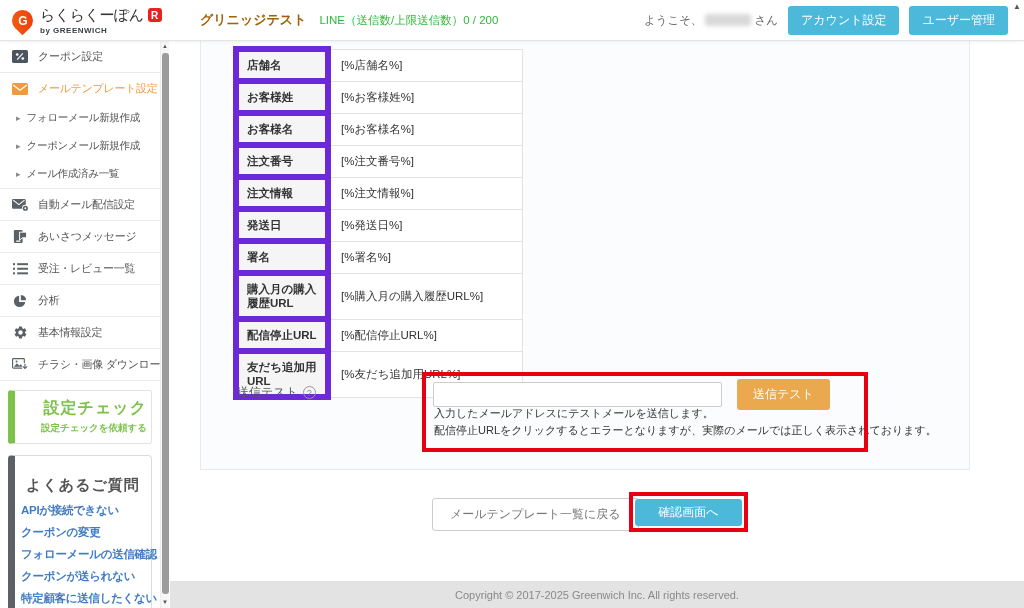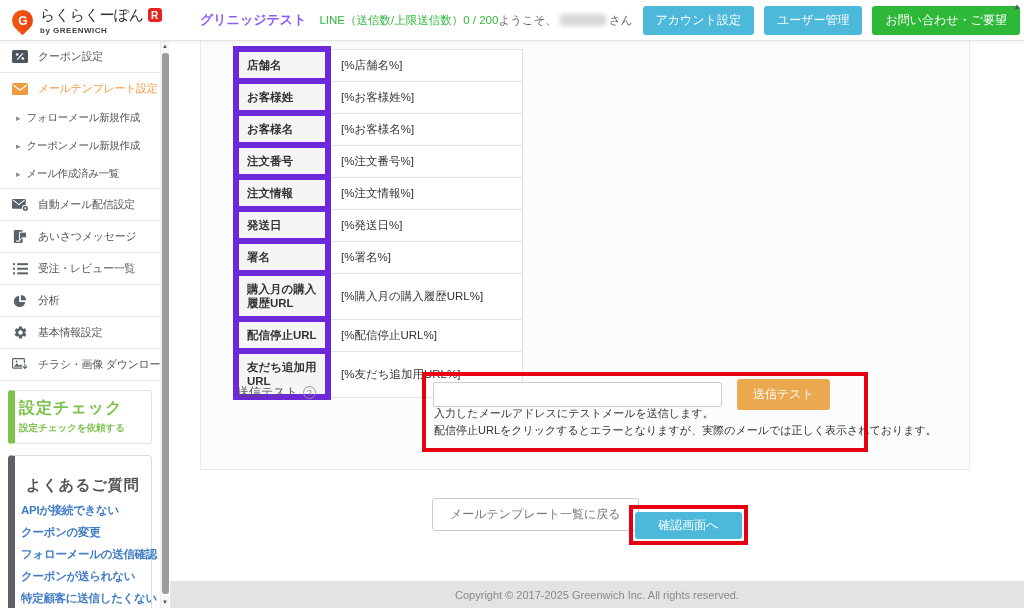--- a/index.html
+++ b/index.html
@@ -13,21 +13,21 @@
     display:flex; align-items:center; z-index:30; }
   .logo { display:flex; align-items:center; gap:7px; padding-left:12px; width:186px; flex:none; cursor:pointer; }
   .pin { width:21px; height:21px; background:linear-gradient(135deg,#f2600f,#ee3b12);
     border-radius:50% 50% 50% 0; transform:rotate(-45deg); display:flex; align-items:center; justify-content:center; flex:none; }
   .pin span { transform:rotate(45deg); color:#fff; font-weight:bold; font-size:12px; }
   .brand-row { display:flex; align-items:center; gap:4px; }
   .brand-name { font-size:15px; font-weight:normal; color:#333; letter-spacing:-0.5px; }
   .brand-badge { background:#e6231f; color:#fff; font-size:10px; font-weight:bold;
     width:14px; height:14px; border-radius:3px; display:flex; align-items:center; justify-content:center; }
   .brand-by { font-size:8px; font-weight:bold; color:#3a3f44; letter-spacing:.5px; margin-top:1px; }
-  .page-title { font-size:13px; font-weight:bold; color:#8b5cf6; margin-left:14px; white-space:nowrap; }
+  .page-title { font-size:13px; font-weight:bold; color:#a16207; margin-left:14px; white-space:nowrap; }
   .line-status { font-size:11.5px; color:#2eb838; margin-left:13px; white-space:nowrap; }
   .header-right { margin-left:auto; display:flex; align-items:center; gap:10px; padding-right:16px; }
   .welcome { font-size:11.5px; color:#666; display:flex; align-items:center; gap:3px; white-space:nowrap; }
   .blur-name { width:46px; height:12px; background:#d9d9d9; border-radius:2px; filter:blur(2px); }
   .btn { border:none; border-radius:3px; font-size:12px; cursor:pointer;
     font-family:"Liberation Sans","DejaVu Sans",sans-serif; white-space:nowrap; }
   .btn.blue   { background:#4cb9db; color:#fff; padding:6px 13px; }
   .btn.green  { background:#2eb838; color:#fff; padding:6px 13px; }
   .page-scroll-up { position:absolute; top:2px; right:3px; font-size:8px; color:#555; z-index:40; cursor:pointer; }
 
@@ -36,21 +36,21 @@
   .side-item { display:flex; align-items:center; gap:8px; padding:8px 8px 8px 10px; cursor:pointer; }
   .sicon { width:20px; flex:none; display:flex; justify-content:center; }
   .slabel { font-size:11px; color:#555; letter-spacing:-0.3px; white-space:nowrap; }
   .side-item.active .slabel { color:#f09a3e; }
   .side-sub { display:flex; align-items:center; gap:6px; padding:7px 6px 7px 16px; cursor:pointer; }
   .tri { color:#808890; font-size:9px; }
   .side-sub .slabel { font-size:10.5px; }
   .sdiv { height:1px; background:#ebebeb; }
 
   .check-box { margin:9px 8px 0 8px; background:#fff; border:1px solid #e3e3e3; border-left:7px solid #7cc24b;
-    border-radius:3px; padding:7px 4px 8px; text-align:left; cursor:pointer; }
+    border-radius:3px; padding:7px 4px 8px; text-align:right; cursor:pointer; }
   .check-title { color:#7cc24b; font-weight:bold; font-size:16px; letter-spacing:1px; }
   .check-sub { color:#7cc24b; font-weight:bold; font-size:9.5px; margin-top:3px; }
 
   .faq-box { margin:11px 8px 0 8px; background:#fff; border:1px solid #dcdcdc; border-left:7px solid #5c6166;
     border-radius:4px; padding:20px 6px 6px; }
   .faq-title { text-align:center; color:#555; font-weight:bold; font-size:15px; margin-bottom:4px; letter-spacing:1px; }
   .faq-link { display:block; color:#3f7cc4; font-weight:bold; font-size:11.5px; line-height:22px;
     text-decoration:none; letter-spacing:-0.3px; white-space:nowrap; }
 
   .side-scrollbar { position:absolute; top:41px; left:160px; width:9px; bottom:0;
@@ -78,21 +78,21 @@
   .mail-input { width:289px; height:25px; border:1px solid #ccc; border-radius:2px; background:#fff;
     font-size:12px; padding:0 6px; font-family:"Liberation Sans","DejaVu Sans",sans-serif; }
   .btn.orange { background:#eba94f; color:#fff; padding:7px 16px; border-radius:3px; font-size:12px; }
   .send-note { position:absolute; left:233px; top:364px; font-size:11px; color:#333; line-height:17px; white-space:nowrap; }
 
   .anno { border:4px solid #e60012; position:absolute; background:transparent; pointer-events:none; }
   .anno-send { left:221px; top:331px; width:446px; height:80px; }
 
   .btn.back { position:absolute; left:262px; top:457px; background:#fff; border:1px solid #ccc;
     color:#777; padding:7px 17px; border-radius:3px; font-size:12px; }
-  .anno-confirm-wrap { position:absolute; left:459px; top:464px; width:119px; height:40px;
+  .anno-confirm-wrap { position:absolute; left:459px; top:451px; width:119px; height:40px;
     border:4px solid #e60012; display:flex; align-items:center; justify-content:center; }
   .btn.confirm { background:#4cb9db; color:#fff; width:107px; height:27px; border-radius:3px; font-size:12px; }
 
   .footer { position:absolute; left:0; right:0; bottom:0; height:27px; background:#e3e3e3;
     display:flex; align-items:center; justify-content:center; }
   .footer span { font-size:11px; color:#8a8a8a; }
 </style>
 </head>
 <body>
 
@@ -112,21 +112,20 @@
   <div class="page-title">グリニッジテスト</div>
   <div class="line-status">LINE（送信数/上限送信数）0 / 200</div>
   <div class="header-right">
     <div class="welcome">
       <span>ようこそ、</span>
       <span class="blur-name"></span>
       <span>さん</span>
     </div>
     <button class="btn blue">アカウント設定</button>
     <button class="btn blue">ユーザー管理</button>
-    <button class="btn green">お問い合わせ・ご要望</button>
 
   </div>
 </div>
 <div class="page-scroll-up">▲</div>
 
 <div class="sidebar">
 
   <div class="side-item">
     <span class="sicon">
       <svg width="16" height="13" viewBox="0 0 20 16">

